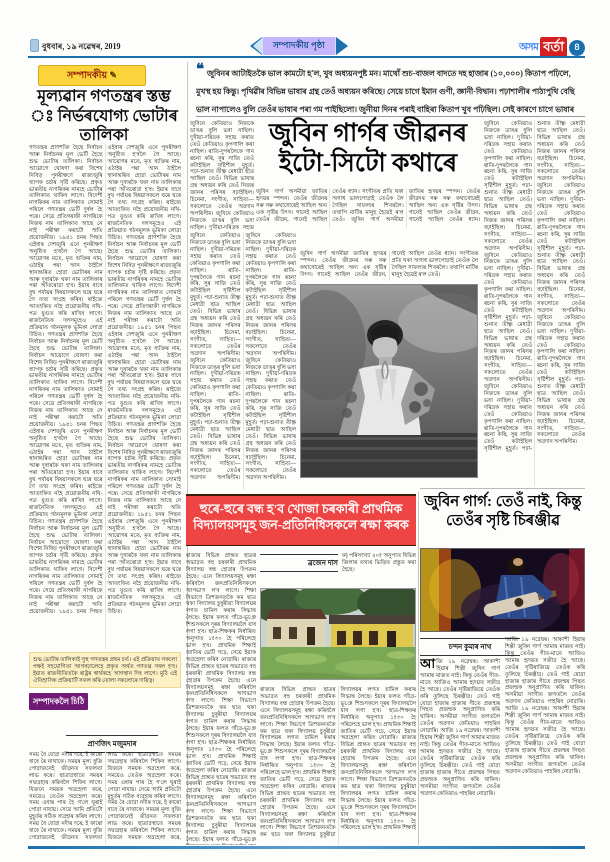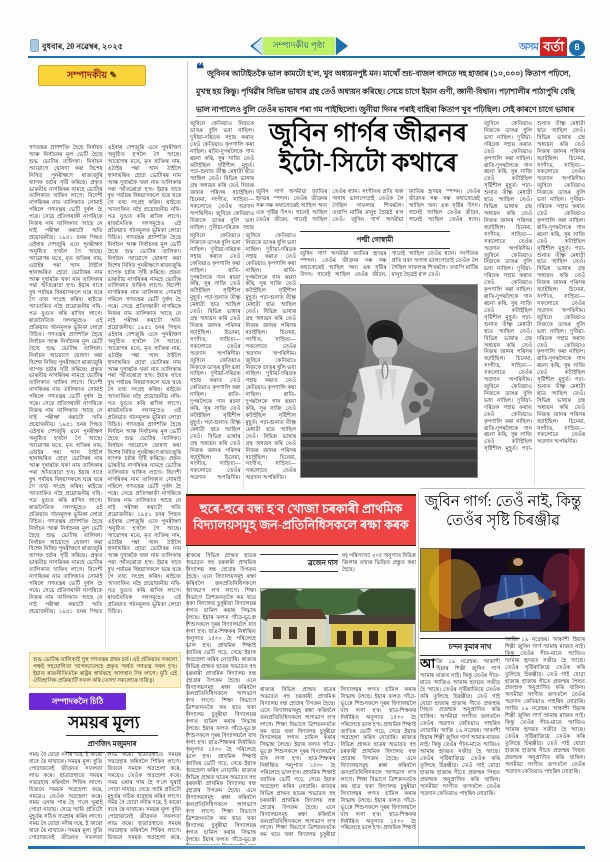--- a/index.html
+++ b/index.html
@@ -10,21 +10,21 @@
     background:#fdfdfb; overflow:hidden;
   }
   .abs { position:absolute; }
 
   
   .hdr-date { left:42px; top:40px; font-size:8px; font-weight:bold; color:#222; }
   .hdr-bullet { left:30px; top:39px; width:9px; height:13px; background:#aac9e2; border:1px solid #7fa8c9; border-radius:2px; }
   .hdr-tab { left:250px; top:37px; height:18px; display:flex; align-items:stretch; }
   .hdr-tab .chev-l { width:0; height:0; border-top:9px solid transparent; border-bottom:9px solid transparent; border-right:12px solid #1c6fad; }
   .hdr-tab .chev-l2 { width:0; height:0; border-top:9px solid transparent; border-bottom:9px solid transparent; border-right:10px solid #cfe3f2; margin-left:-9px; }
-  .hdr-tab .tab-mid { background:#bef264; color:#14518a; font-size:8.5px; font-weight:normal; display:flex; align-items:center; padding:0 10px; }
+  .hdr-tab .tab-mid { background:#c4b5fd; color:#14518a; font-size:8.5px; font-weight:bold; display:flex; align-items:center; padding:0 10px; }
   .hdr-tab .chev-r { width:0; height:0; border-top:9px solid transparent; border-bottom:9px solid transparent; border-left:12px solid #1c6fad; }
   .hdr-tab .chev-r2 { width:0; height:0; border-top:9px solid transparent; border-bottom:9px solid transparent; border-left:10px solid #cfe3f2; margin-right:-9px; }
   .masthead { right:25px; top:37px; display:flex; align-items:center; gap:2px; }
   .mh-black { font-size:10px; font-weight:bold; color:#3b82f6; letter-spacing:-0.5px; }
   .mh-red { font-size:13px; font-weight:bold; color:#fff; background:#d42020; padding:0 3px; border-radius:2px; }
   .mh-circle { width:16px; height:16px; border-radius:50%; background:#1c6fad; color:#fff; font-size:10px; font-weight:bold; display:flex; align-items:center; justify-content:center; }
   .hdr-rule { left:28px; top:56px; width:557px; height:2px; background:#1c6fad; }
   .page-bottom-rule { left:28px; top:846px; width:557px; height:3px; background:linear-gradient(90deg,#1c6fad,#5a9fd4,#1c6fad); }
 
   
@@ -43,22 +43,22 @@
   
   .left-col { left:28px; top:62px; width:160px; height:783px; border-right:1px solid #c6c6c0; }
   .ed-label { position:absolute; left:10px; top:3px; width:108px; background:#fbd43c; border:1px solid #d8a820;
               border-radius:2px; color:#8a1a00; font-size:9.5px; font-weight:bold; text-align:center; padding:2px 16px; }
   .ed-label .pen { color:#5a3a00; font-size:9px; }
   .ed-headline { position:absolute; left:0; top:24px; width:152px; font-size:16px; font-weight:bold;
                  text-align:center; line-height:1.22; color:#0c0c0c; }
   .ed-body { position:absolute; left:1px; top:82px; width:152px; height:505px; }
   .ed-highlight { position:absolute; left:1px; top:590px; width:152px; height:36px; background:#fcf0c4;
                   border:1px solid #ecd88e; padding:3px; font-size:5.5px; line-height:1.3; text-align:justify; color:#222; overflow:hidden; }
-  .letters-label { position:absolute; left:1px; top:631px; background:#6d28d9; color:#fff; font-size:8px;
-                   font-weight:bold; padding:2px 23px; border-radius:1px; }
+  .letters-label { position:absolute; left:1px; top:631px; background:#701a75; color:#fff; font-size:8px;
+                   font-weight:bold; padding:2px 4px; border-radius:1px; }
   .letters-headline { position:absolute; left:0; top:647px; width:152px; text-align:center;
                       font-size:17px; font-weight:bold; color:#0c0c0c; }
   .letters-byline { position:absolute; left:38px; top:673px; width:92px; }
   .letters-body { position:absolute; left:1px; top:689px; width:152px; height:93px; }
 
   
   .main-left-a { left:190px; top:120px; width:64px; height:110px; }
   .main-headline { left:254px; top:118px; width:228px; text-align:center; font-size:25px;
                    font-weight:bold; line-height:1.18; color:#050505; }
   .main-intro { left:256px; top:188px; width:224px; height:40px; }
@@ -76,34 +76,34 @@
   .school-col1 { left:186px; top:552px; width:70px; height:293px; }
   .school-byline { left:260px; top:554px; width:78px;text-align:right; }
   .school-note { left:342px; top:552px; width:74px; height:32px; }
   .school-photo { left:260px; top:588px; width:156px; height:92px; border:1px solid #999; }
   .school-bottom { left:260px; top:686px; width:156px; height:159px; }
 
   
   .vert-rule { left:418px; top:492px; width:1px; height:353px; background:#c6c6c0; }
   .trib-rule { left:420px; top:488px; width:165px; height:1px; background:#bbb; }
   .trib-headline { left:421px; top:492px; width:164px; text-align:center; font-size:15px;
-                   font-weight:normal; line-height:1.25; color:#050505; }
+                   font-weight:bold; line-height:1.25; color:#050505; }
   .stage-photo { left:420px; top:548px; width:165px; height:84px; border:1px solid #666; }
   .trib-byline { left:420px; top:638px; width:100px;font-family:Liberation Serif, serif; }
   .trib-left { left:420px; top:658px; width:80px; height:187px; }
   .trib-left::first-letter { font-size:13px; font-weight:bold; float:left; line-height:0.9; margin-right:1px; color:#000; }
   .trib-right { left:505px; top:636px; width:80px; height:209px; }
 </style>
 </head>
 <body>
 
 <div id="page">
 
   <div class="abs hdr-bullet"></div>
-  <div class="abs hdr-date">বুধবাৰ, 20 নৱেম্বৰ, ২০২৫</div>
+  <div class="abs hdr-date">বুধবাৰ, ১৯ নৱেম্বৰ, 2019</div>
   <div class="abs hdr-tab">
     <span class="chev-l"></span>
     <span class="chev-l2"></span>
     <span class="tab-mid">সম্পাদকীয়  পৃষ্ঠা</span>
     <span class="chev-r2"></span>
     <span class="chev-r"></span>
   </div>
   <div class="abs masthead">
     <span class="mh-black">অসম</span>
     <span class="mh-red">বৰ্তা</span>
@@ -116,32 +116,31 @@
     <span class="quote-txt">জুবিনৰ আটাইতকৈ ভাল কামটো হ'ল, খুব অধ্যয়নপুষ্ট মন। মাথোঁ শুচ-বাজল বাদতে দহ হাজাৰ (১০,০০০) কিতাপ পঢ়িলে, মুখস্থ হয় কিন্তু। পৃথিৱীৰ বিভিন্ন ভাষাৰ গ্ৰন্থ তেওঁ অধ্যয়ন কৰিছে। সেয়ে চাগে ইমান গুণী, জ্ঞানী-বিদ্বান। পঢ়াশালীৰ পাঠ্যপুথি বেছি ভাল নাপালেও বুলি তেওঁৰ ভাষাৰ পৰা গম পাইছিলো। জুনীয়া দিনৰ পৰাই বাহিৰা কিতাপ খুব পঢ়িছিল। সেই কাৰণে চাগে ভাষাৰ জ্ঞানো বেছি। তেওঁ আনতকৈ ব্যতিক্ৰম। অহৰ্নিশে মগজু সক্ৰিয় হৈ থকাৰ কাৰণে চাগে সেয়ে কাম অনুভৱযোগে জুমুৰি দি ধৰে চাগে।</span>
     
   </div>
   <div class="abs quote-rule"></div>
 
   <div class="abs left-col">
     <div class="ed-label">
       <span>সম্পাদকীয়</span>
       <span class="pen">✎</span>
     </div>
+    <div class="ed-headline">মূল্যৱান গণতন্ত্ৰৰ স্তম্ভ ঃ নিৰ্ভৰযোগ্য ভোটাৰ তালিকা</div>
     <div class="ed-body body-txt cols2">গণতন্ত্ৰৰ প্ৰাণশক্তি হৈছে নিৰ্বাচন আৰু নিৰ্বাচনৰ মূল ভেটি হৈছে শুদ্ধ ভোটাৰ তালিকা। নিৰ্বাচন আয়োগে ঘোষণা কৰা বিশেষ নিবিড় পুনৰীক্ষণে ৰাজ্যজুৰি ব্যাপক চৰ্চাৰ সৃষ্টি কৰিছে। প্ৰকৃত ভাৰতীয় নাগৰিকৰ নামহে ভোটাৰ তালিকাত থাকিব লাগে। বিদেশী নাগৰিকৰ নাম তালিকাত সোমাই পৰিলে গণতন্ত্ৰৰ ভেটি দুৰ্বল হৈ পৰে। সেয়ে প্ৰতিগৰাকী নাগৰিকে নিজৰ নাম তালিকাত আছে নে নাই পৰীক্ষা কৰাটো অতি প্ৰয়োজনীয়। ১৯৫১ চনৰ পিছত এইবাৰ দেশজুৰি এনে পুনৰীক্ষণ অনুষ্ঠিত হ'বলৈ গৈ আছে। আয়োগৰ মতে, মৃত ব্যক্তিৰ নাম, এঠাইৰ পৰা আন ঠাইলৈ স্থানান্তৰিত হোৱা ভোটাৰৰ নাম আৰু দুবাৰকৈ থকা নাম তালিকাৰ পৰা আঁতৰোৱা হ'ব। ইয়াৰ বাবে বুথ পৰ্যায়ৰ বিষয়াসকলে ঘৰে ঘৰে গৈ তথ্য সংগ্ৰহ কৰিব। ৰাইজে আতংকিত নহৈ প্ৰয়োজনীয় নথি-পত্ৰ যুগুত কৰি ৰাখিব লাগে। ৰাজনৈতিক দলসমূহেও এই প্ৰক্ৰিয়াত গঠনমূলক ভূমিকা লোৱা উচিত। গণতন্ত্ৰৰ প্ৰাণশক্তি হৈছে নিৰ্বাচন আৰু নিৰ্বাচনৰ মূল ভেটি হৈছে শুদ্ধ ভোটাৰ তালিকা। নিৰ্বাচন আয়োগে ঘোষণা কৰা বিশেষ নিবিড় পুনৰীক্ষণে ৰাজ্যজুৰি ব্যাপক চৰ্চাৰ সৃষ্টি কৰিছে। প্ৰকৃত ভাৰতীয় নাগৰিকৰ নামহে ভোটাৰ তালিকাত থাকিব লাগে। বিদেশী নাগৰিকৰ নাম তালিকাত সোমাই পৰিলে গণতন্ত্ৰৰ ভেটি দুৰ্বল হৈ পৰে। সেয়ে প্ৰতিগৰাকী নাগৰিকে নিজৰ নাম তালিকাত আছে নে নাই পৰীক্ষা কৰাটো অতি প্ৰয়োজনীয়। ১৯৫১ চনৰ পিছত এইবাৰ দেশজুৰি এনে পুনৰীক্ষণ অনুষ্ঠিত হ'বলৈ গৈ আছে। আয়োগৰ মতে, মৃত ব্যক্তিৰ নাম, এঠাইৰ পৰা আন ঠাইলৈ স্থানান্তৰিত হোৱা ভোটাৰৰ নাম আৰু দুবাৰকৈ থকা নাম তালিকাৰ পৰা আঁতৰোৱা হ'ব। ইয়াৰ বাবে বুথ পৰ্যায়ৰ বিষয়াসকলে ঘৰে ঘৰে গৈ তথ্য সংগ্ৰহ কৰিব। ৰাইজে আতংকিত নহৈ প্ৰয়োজনীয় নথি-পত্ৰ যুগুত কৰি ৰাখিব লাগে। ৰাজনৈতিক দলসমূহেও এই প্ৰক্ৰিয়াত গঠনমূলক ভূমিকা লোৱা উচিত। গণতন্ত্ৰৰ প্ৰাণশক্তি হৈছে নিৰ্বাচন আৰু নিৰ্বাচনৰ মূল ভেটি হৈছে শুদ্ধ ভোটাৰ তালিকা। নিৰ্বাচন আয়োগে ঘোষণা কৰা বিশেষ নিবিড় পুনৰীক্ষণে ৰাজ্যজুৰি ব্যাপক চৰ্চাৰ সৃষ্টি কৰিছে। প্ৰকৃত ভাৰতীয় নাগৰিকৰ নামহে ভোটাৰ তালিকাত থাকিব লাগে। বিদেশী নাগৰিকৰ নাম তালিকাত সোমাই পৰিলে গণতন্ত্ৰৰ ভেটি দুৰ্বল হৈ পৰে। সেয়ে প্ৰতিগৰাকী নাগৰিকে নিজৰ নাম তালিকাত আছে নে নাই পৰীক্ষা কৰাটো অতি প্ৰয়োজনীয়। ১৯৫১ চনৰ পিছত এইবাৰ দেশজুৰি এনে পুনৰীক্ষণ অনুষ্ঠিত হ'বলৈ গৈ আছে। আয়োগৰ মতে, মৃত ব্যক্তিৰ নাম, এঠাইৰ পৰা আন ঠাইলৈ স্থানান্তৰিত হোৱা ভোটাৰৰ নাম আৰু দুবাৰকৈ থকা নাম তালিকাৰ পৰা আঁতৰোৱা হ'ব। ইয়াৰ বাবে বুথ পৰ্যায়ৰ বিষয়াসকলে ঘৰে ঘৰে গৈ তথ্য সংগ্ৰহ কৰিব। ৰাইজে আতংকিত নহৈ প্ৰয়োজনীয় নথি-পত্ৰ যুগুত কৰি ৰাখিব লাগে। ৰাজনৈতিক দলসমূহেও এই প্ৰক্ৰিয়াত গঠনমূলক ভূমিকা লোৱা উচিত। গণতন্ত্ৰৰ প্ৰাণশক্তি হৈছে নিৰ্বাচন আৰু নিৰ্বাচনৰ মূল ভেটি হৈছে শুদ্ধ ভোটাৰ তালিকা। নিৰ্বাচন আয়োগে ঘোষণা কৰা বিশেষ নিবিড় পুনৰীক্ষণে ৰাজ্যজুৰি ব্যাপক চৰ্চাৰ সৃষ্টি কৰিছে। প্ৰকৃত ভাৰতীয় নাগৰিকৰ নামহে ভোটাৰ তালিকাত থাকিব লাগে। বিদেশী নাগৰিকৰ নাম তালিকাত সোমাই পৰিলে গণতন্ত্ৰৰ ভেটি দুৰ্বল হৈ পৰে। সেয়ে প্ৰতিগৰাকী নাগৰিকে নিজৰ নাম তালিকাত আছে নে নাই পৰীক্ষা কৰাটো অতি প্ৰয়োজনীয়। ১৯৫১ চনৰ পিছত এইবাৰ দেশজুৰি এনে পুনৰীক্ষণ অনুষ্ঠিত হ'বলৈ গৈ আছে। আয়োগৰ মতে, মৃত ব্যক্তিৰ নাম, এঠাইৰ পৰা আন ঠাইলৈ স্থানান্তৰিত হোৱা ভোটাৰৰ নাম আৰু দুবাৰকৈ থকা নাম তালিকাৰ পৰা আঁতৰোৱা হ'ব। ইয়াৰ বাবে বুথ পৰ্যায়ৰ বিষয়াসকলে ঘৰে ঘৰে গৈ তথ্য সংগ্ৰহ কৰিব। ৰাইজে আতংকিত নহৈ প্ৰয়োজনীয় নথি-পত্ৰ যুগুত কৰি ৰাখিব লাগে। ৰাজনৈতিক দলসমূহেও এই প্ৰক্ৰিয়াত গঠনমূলক ভূমিকা লোৱা উচিত। গণতন্ত্ৰৰ প্ৰাণশক্তি হৈছে নিৰ্বাচন আৰু নিৰ্বাচনৰ মূল ভেটি হৈছে শুদ্ধ ভোটাৰ তালিকা। নিৰ্বাচন আয়োগে ঘোষণা কৰা বিশেষ নিবিড় পুনৰীক্ষণে ৰাজ্যজুৰি ব্যাপক চৰ্চাৰ সৃষ্টি কৰিছে। প্ৰকৃত ভাৰতীয় নাগৰিকৰ নামহে ভোটাৰ তালিকাত থাকিব লাগে। বিদেশী নাগৰিকৰ নাম তালিকাত সোমাই পৰিলে গণতন্ত্ৰৰ ভেটি দুৰ্বল হৈ পৰে। সেয়ে প্ৰতিগৰাকী নাগৰিকে নিজৰ নাম তালিকাত আছে নে নাই পৰীক্ষা কৰাটো অতি প্ৰয়োজনীয়। ১৯৫১ চনৰ পিছত এইবাৰ দেশজুৰি এনে পুনৰীক্ষণ অনুষ্ঠিত হ'বলৈ গৈ আছে। আয়োগৰ মতে, মৃত ব্যক্তিৰ নাম, এঠাইৰ পৰা আন ঠাইলৈ স্থানান্তৰিত হোৱা ভোটাৰৰ নাম আৰু দুবাৰকৈ থকা নাম তালিকাৰ পৰা আঁতৰোৱা হ'ব। ইয়াৰ বাবে বুথ পৰ্যায়ৰ বিষয়াসকলে ঘৰে ঘৰে গৈ তথ্য সংগ্ৰহ কৰিব। ৰাইজে আতংকিত নহৈ প্ৰয়োজনীয় নথি-পত্ৰ যুগুত কৰি ৰাখিব লাগে। ৰাজনৈতিক দলসমূহেও এই প্ৰক্ৰিয়াত গঠনমূলক ভূমিকা লোৱা উচিত।</div>
     <div class="ed-highlight">শুদ্ধ ভোটাৰ তালিকাই সুস্থ গণতন্ত্ৰৰ প্ৰথম চৰ্ত। এই প্ৰক্ৰিয়াত সকলো পক্ষই সহযোগিতা আগবঢ়ালেহে প্ৰকৃত অৰ্থত গণতন্ত্ৰ সবল হ'ব। ইয়াত ৰাজনীতিতকৈ ৰাষ্ট্ৰৰ স্বাৰ্থকহে আগস্থান দিব লাগে। মুঠি এই ঐতিহাসিক প্ৰক্ৰিয়াটি সফল কৰি তোলা সকলোৰে দায়িত্ব।</div>
     <div class="letters-label">সম্পাদকলৈ চিঠি</div>
-    <div class="letters-headline">সময়ৰ মূল্য</div>
     <div class="letters-byline byline">প্ৰাণজিৎ মজুমদাৰ</div>
     <div class="letters-body body-txt cols2">সময় বৈ যোৱা নদীৰ দৰে, ই কাৰো বাবে ৰৈ নাথাকে। সময়ৰ মূল্য বুজি পোৱাজনেই জীৱনত সফলতা লাভ কৰে। ছাত্ৰাৱস্থাতে সময়ৰ সদ্ব্যৱহাৰ কৰিবলৈ শিকিব লাগে। যিজনে সময়ক অৱহেলা কৰে, সময়েও তেওঁক অৱহেলা কৰে। সময় এবাৰ পাৰ হৈ গ'লে ঘূৰাই পোৱা নাযায়। সেয়ে আমি প্ৰতিটো মুহূৰ্তৰ সঠিক ব্যৱহাৰ কৰিব লাগে। সময় বৈ যোৱা নদীৰ দৰে, ই কাৰো বাবে ৰৈ নাথাকে। সময়ৰ মূল্য বুজি পোৱাজনেই জীৱনত সফলতা লাভ কৰে। ছাত্ৰাৱস্থাতে সময়ৰ সদ্ব্যৱহাৰ কৰিবলৈ শিকিব লাগে। যিজনে সময়ক অৱহেলা কৰে, সময়েও তেওঁক অৱহেলা কৰে। সময় এবাৰ পাৰ হৈ গ'লে ঘূৰাই পোৱা নাযায়। সেয়ে আমি প্ৰতিটো মুহূৰ্তৰ সঠিক ব্যৱহাৰ কৰিব লাগে। সময় বৈ যোৱা নদীৰ দৰে, ই কাৰো বাবে ৰৈ নাথাকে। সময়ৰ মূল্য বুজি পোৱাজনেই জীৱনত সফলতা লাভ কৰে। ছাত্ৰাৱস্থাতে সময়ৰ সদ্ব্যৱহাৰ কৰিবলৈ শিকিব লাগে। যিজনে সময়ক অৱহেলা কৰে, সময়েও তেওঁক অৱহেলা কৰে। সময় এবাৰ পাৰ হৈ গ'লে ঘূৰাই পোৱা নাযায়। সেয়ে আমি প্ৰতিটো মুহূৰ্তৰ সঠিক ব্যৱহাৰ কৰিব লাগে।</div>
   </div>
 
   <div class="abs main-left-a body-txt">জুবিনে কেতিয়াও নিজকে ডাঙৰ বুলি ভবা নাছিল। দুখীয়া-দৰিদ্ৰক সহায় কৰাত তেওঁ কেতিয়াও কৃপণালি কৰা নাছিল। ৰাতি-দুপৰলৈকে গান ৰচনা কৰি, সুৰ সাজি তেওঁ কটাইছিল সৃষ্টিশীল মুহূৰ্ত। পঢ়া-শুনাত তীক্ষ্ণ মেধাৱী ছাত্ৰ আছিল তেওঁ। বিভিন্ন ভাষাৰ গ্ৰন্থ অধ্যয়ন কৰি তেওঁ নিজৰ জ্ঞানৰ পৰিসৰ বঢ়াইছিল। চিনেমা, সংগীত, সাহিত্য— সকলোতে তেওঁৰ অৱদান অপৰিসীম। জুবিনে কেতিয়াও নিজকে ডাঙৰ বুলি ভবা নাছিল। দুখীয়া-দৰিদ্ৰক সহায় কৰাত তেওঁ কেতিয়াও কৃপণালি কৰা নাছিল। ৰাতি-দুপৰলৈকে গান ৰচনা কৰি, সুৰ সাজি তেওঁ কটাইছিল সৃষ্টিশীল মুহূৰ্ত। পঢ়া-শুনাত তীক্ষ্ণ মেধাৱী ছাত্ৰ আছিল তেওঁ। বিভিন্ন ভাষাৰ গ্ৰন্থ অধ্যয়ন কৰি তেওঁ নিজৰ জ্ঞানৰ পৰিসৰ বঢ়াইছিল। চিনেমা, সংগীত, সাহিত্য— সকলোতে তেওঁৰ অৱদান অপৰিসীম।</div>
   <div class="abs main-headline">জুবিন গাৰ্গৰ জীৱনৰ ইটো-সিটো কথাৰে</div>
   <div class="abs main-intro body-txt cols3">জুবিন গাৰ্গ অসমীয়া জাতিৰ হৃদয়ৰ স্পন্দন। তেওঁৰ জীৱনৰ সৰু সৰু কথাবোৰেই আছিল অন্য এক সৃষ্টিৰ উৎস। গানেই আছিল তেওঁৰ জীৱন, গানেই আছিল তেওঁৰ ধ্যান। সংগীতৰ প্ৰতি থকা অগাধ ভালপোৱাই তেওঁক লৈ গৈছিল সাফল্যৰ শিখৰলৈ। তথাপি মাটিৰ মানুহ হৈয়েই ৰ'ল তেওঁ। জুবিন গাৰ্গ অসমীয়া জাতিৰ হৃদয়ৰ স্পন্দন। তেওঁৰ জীৱনৰ সৰু সৰু কথাবোৰেই আছিল অন্য এক সৃষ্টিৰ উৎস। গানেই আছিল তেওঁৰ জীৱন, গানেই আছিল তেওঁৰ ধ্যান। সংগীতৰ প্ৰতি থকা অগাধ ভালপোৱাই তেওঁক লৈ গৈছিল সাফল্যৰ শিখৰলৈ। তথাপি মাটিৰ মানুহ হৈয়েই ৰ'ল তেওঁ।</div>
-  <div class="abs main-byline byline">পল্মী গোস্বামী</div>
   <div class="abs main-mid2 body-txt cols2">জুবিন গাৰ্গ অসমীয়া জাতিৰ হৃদয়ৰ স্পন্দন। তেওঁৰ জীৱনৰ সৰু সৰু কথাবোৰেই আছিল অন্য এক সৃষ্টিৰ উৎস। গানেই আছিল তেওঁৰ জীৱন, গানেই আছিল তেওঁৰ ধ্যান। সংগীতৰ প্ৰতি থকা অগাধ ভালপোৱাই তেওঁক লৈ গৈছিল সাফল্যৰ শিখৰলৈ। তথাপি মাটিৰ মানুহ হৈয়েই ৰ'ল তেওঁ।</div>
   <div class="abs main-left-b body-txt cols2">জুবিনে কেতিয়াও নিজকে ডাঙৰ বুলি ভবা নাছিল। দুখীয়া-দৰিদ্ৰক সহায় কৰাত তেওঁ কেতিয়াও কৃপণালি কৰা নাছিল। ৰাতি-দুপৰলৈকে গান ৰচনা কৰি, সুৰ সাজি তেওঁ কটাইছিল সৃষ্টিশীল মুহূৰ্ত। পঢ়া-শুনাত তীক্ষ্ণ মেধাৱী ছাত্ৰ আছিল তেওঁ। বিভিন্ন ভাষাৰ গ্ৰন্থ অধ্যয়ন কৰি তেওঁ নিজৰ জ্ঞানৰ পৰিসৰ বঢ়াইছিল। চিনেমা, সংগীত, সাহিত্য— সকলোতে তেওঁৰ অৱদান অপৰিসীম। জুবিনে কেতিয়াও নিজকে ডাঙৰ বুলি ভবা নাছিল। দুখীয়া-দৰিদ্ৰক সহায় কৰাত তেওঁ কেতিয়াও কৃপণালি কৰা নাছিল। ৰাতি-দুপৰলৈকে গান ৰচনা কৰি, সুৰ সাজি তেওঁ কটাইছিল সৃষ্টিশীল মুহূৰ্ত। পঢ়া-শুনাত তীক্ষ্ণ মেধাৱী ছাত্ৰ আছিল তেওঁ। বিভিন্ন ভাষাৰ গ্ৰন্থ অধ্যয়ন কৰি তেওঁ নিজৰ জ্ঞানৰ পৰিসৰ বঢ়াইছিল। চিনেমা, সংগীত, সাহিত্য— সকলোতে তেওঁৰ অৱদান অপৰিসীম। জুবিনে কেতিয়াও নিজকে ডাঙৰ বুলি ভবা নাছিল। দুখীয়া-দৰিদ্ৰক সহায় কৰাত তেওঁ কেতিয়াও কৃপণালি কৰা নাছিল। ৰাতি-দুপৰলৈকে গান ৰচনা কৰি, সুৰ সাজি তেওঁ কটাইছিল সৃষ্টিশীল মুহূৰ্ত। পঢ়া-শুনাত তীক্ষ্ণ মেধাৱী ছাত্ৰ আছিল তেওঁ। বিভিন্ন ভাষাৰ গ্ৰন্থ অধ্যয়ন কৰি তেওঁ নিজৰ জ্ঞানৰ পৰিসৰ বঢ়াইছিল। চিনেমা, সংগীত, সাহিত্য— সকলোতে তেওঁৰ অৱদান অপৰিসীম। জুবিনে কেতিয়াও নিজকে ডাঙৰ বুলি ভবা নাছিল। দুখীয়া-দৰিদ্ৰক সহায় কৰাত তেওঁ কেতিয়াও কৃপণালি কৰা নাছিল। ৰাতি-দুপৰলৈকে গান ৰচনা কৰি, সুৰ সাজি তেওঁ কটাইছিল সৃষ্টিশীল মুহূৰ্ত। পঢ়া-শুনাত তীক্ষ্ণ মেধাৱী ছাত্ৰ আছিল তেওঁ। বিভিন্ন ভাষাৰ গ্ৰন্থ অধ্যয়ন কৰি তেওঁ নিজৰ জ্ঞানৰ পৰিসৰ বঢ়াইছিল। চিনেমা, সংগীত, সাহিত্য— সকলোতে তেওঁৰ অৱদান অপৰিসীম।</div>
   <div class="abs main-right body-txt cols2">জুবিনে কেতিয়াও নিজকে ডাঙৰ বুলি ভবা নাছিল। দুখীয়া-দৰিদ্ৰক সহায় কৰাত তেওঁ কেতিয়াও কৃপণালি কৰা নাছিল। ৰাতি-দুপৰলৈকে গান ৰচনা কৰি, সুৰ সাজি তেওঁ কটাইছিল সৃষ্টিশীল মুহূৰ্ত। পঢ়া-শুনাত তীক্ষ্ণ মেধাৱী ছাত্ৰ আছিল তেওঁ। বিভিন্ন ভাষাৰ গ্ৰন্থ অধ্যয়ন কৰি তেওঁ নিজৰ জ্ঞানৰ পৰিসৰ বঢ়াইছিল। চিনেমা, সংগীত, সাহিত্য— সকলোতে তেওঁৰ অৱদান অপৰিসীম। জুবিনে কেতিয়াও নিজকে ডাঙৰ বুলি ভবা নাছিল। দুখীয়া-দৰিদ্ৰক সহায় কৰাত তেওঁ কেতিয়াও কৃপণালি কৰা নাছিল। ৰাতি-দুপৰলৈকে গান ৰচনা কৰি, সুৰ সাজি তেওঁ কটাইছিল সৃষ্টিশীল মুহূৰ্ত। পঢ়া-শুনাত তীক্ষ্ণ মেধাৱী ছাত্ৰ আছিল তেওঁ। বিভিন্ন ভাষাৰ গ্ৰন্থ অধ্যয়ন কৰি তেওঁ নিজৰ জ্ঞানৰ পৰিসৰ বঢ়াইছিল। চিনেমা, সংগীত, সাহিত্য— সকলোতে তেওঁৰ অৱদান অপৰিসীম। জুবিনে কেতিয়াও নিজকে ডাঙৰ বুলি ভবা নাছিল। দুখীয়া-দৰিদ্ৰক সহায় কৰাত তেওঁ কেতিয়াও কৃপণালি কৰা নাছিল। ৰাতি-দুপৰলৈকে গান ৰচনা কৰি, সুৰ সাজি তেওঁ কটাইছিল সৃষ্টিশীল মুহূৰ্ত। পঢ়া-শুনাত তীক্ষ্ণ মেধাৱী ছাত্ৰ আছিল তেওঁ। বিভিন্ন ভাষাৰ গ্ৰন্থ অধ্যয়ন কৰি তেওঁ নিজৰ জ্ঞানৰ পৰিসৰ বঢ়াইছিল। চিনেমা, সংগীত, সাহিত্য— সকলোতে তেওঁৰ অৱদান অপৰিসীম। জুবিনে কেতিয়াও নিজকে ডাঙৰ বুলি ভবা নাছিল। দুখীয়া-দৰিদ্ৰক সহায় কৰাত তেওঁ কেতিয়াও কৃপণালি কৰা নাছিল। ৰাতি-দুপৰলৈকে গান ৰচনা কৰি, সুৰ সাজি তেওঁ কটাইছিল সৃষ্টিশীল মুহূৰ্ত। পঢ়া-শুনাত তীক্ষ্ণ মেধাৱী ছাত্ৰ আছিল তেওঁ। বিভিন্ন ভাষাৰ গ্ৰন্থ অধ্যয়ন কৰি তেওঁ নিজৰ জ্ঞানৰ পৰিসৰ বঢ়াইছিল। চিনেমা, সংগীত, সাহিত্য— সকলোতে তেওঁৰ অৱদান অপৰিসীম। জুবিনে কেতিয়াও নিজকে ডাঙৰ বুলি ভবা নাছিল। দুখীয়া-দৰিদ্ৰক সহায় কৰাত তেওঁ কেতিয়াও কৃপণালি কৰা নাছিল। ৰাতি-দুপৰলৈকে গান ৰচনা কৰি, সুৰ সাজি তেওঁ কটাইছিল সৃষ্টিশীল মুহূৰ্ত। পঢ়া-শুনাত তীক্ষ্ণ মেধাৱী ছাত্ৰ আছিল তেওঁ। বিভিন্ন ভাষাৰ গ্ৰন্থ অধ্যয়ন কৰি তেওঁ নিজৰ জ্ঞানৰ পৰিসৰ বঢ়াইছিল। চিনেমা, সংগীত, সাহিত্য— সকলোতে তেওঁৰ অৱদান অপৰিসীম।</div>
 
   <div class="abs bw-photo">
     <svg width="176" height="192" viewBox="0 0 176 192" xmlns="http://www.w3.org/2000/svg">
       <defs>
         <linearGradient id="gbg" x1="0" y1="0" x2="0" y2="1">
           <stop offset="0" stop-color="#9a9a9a"></stop>
             <stop offset="0.55" stop-color="#6e6e6e"></stop>

